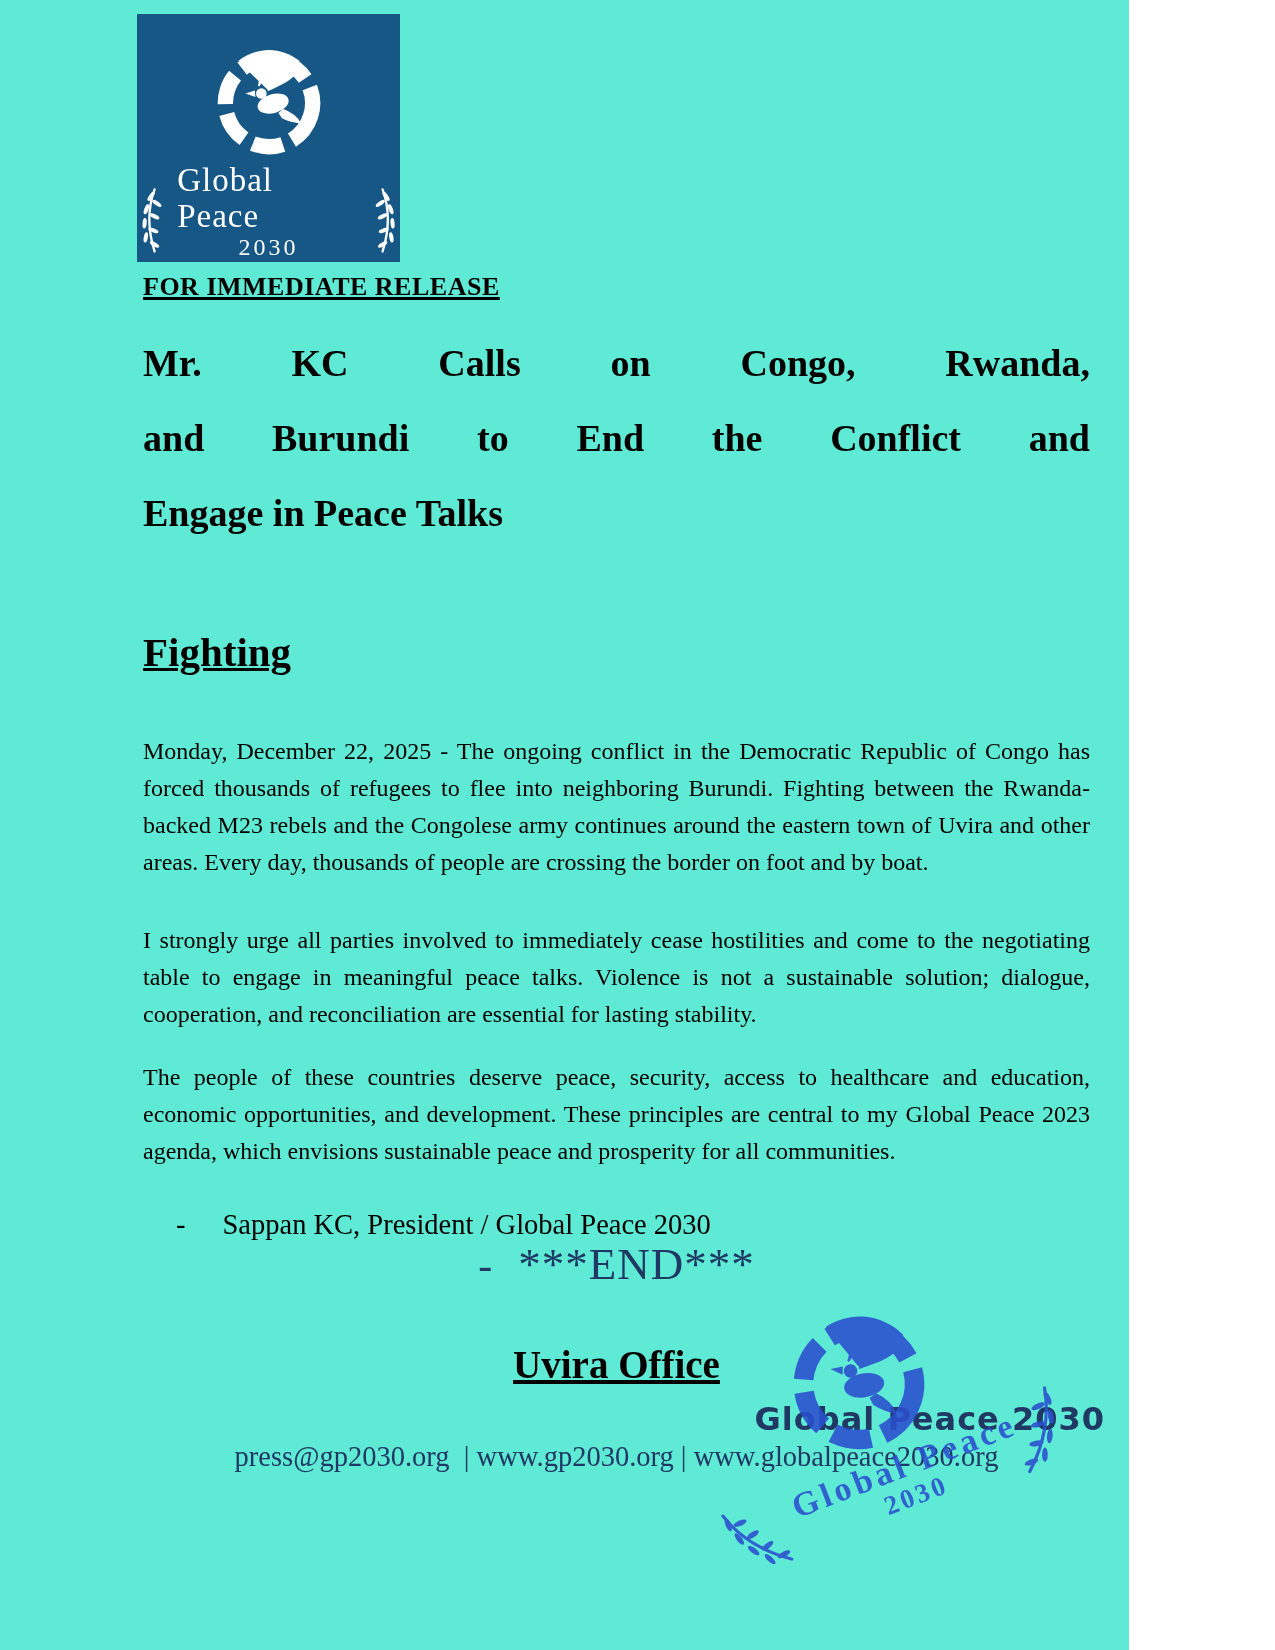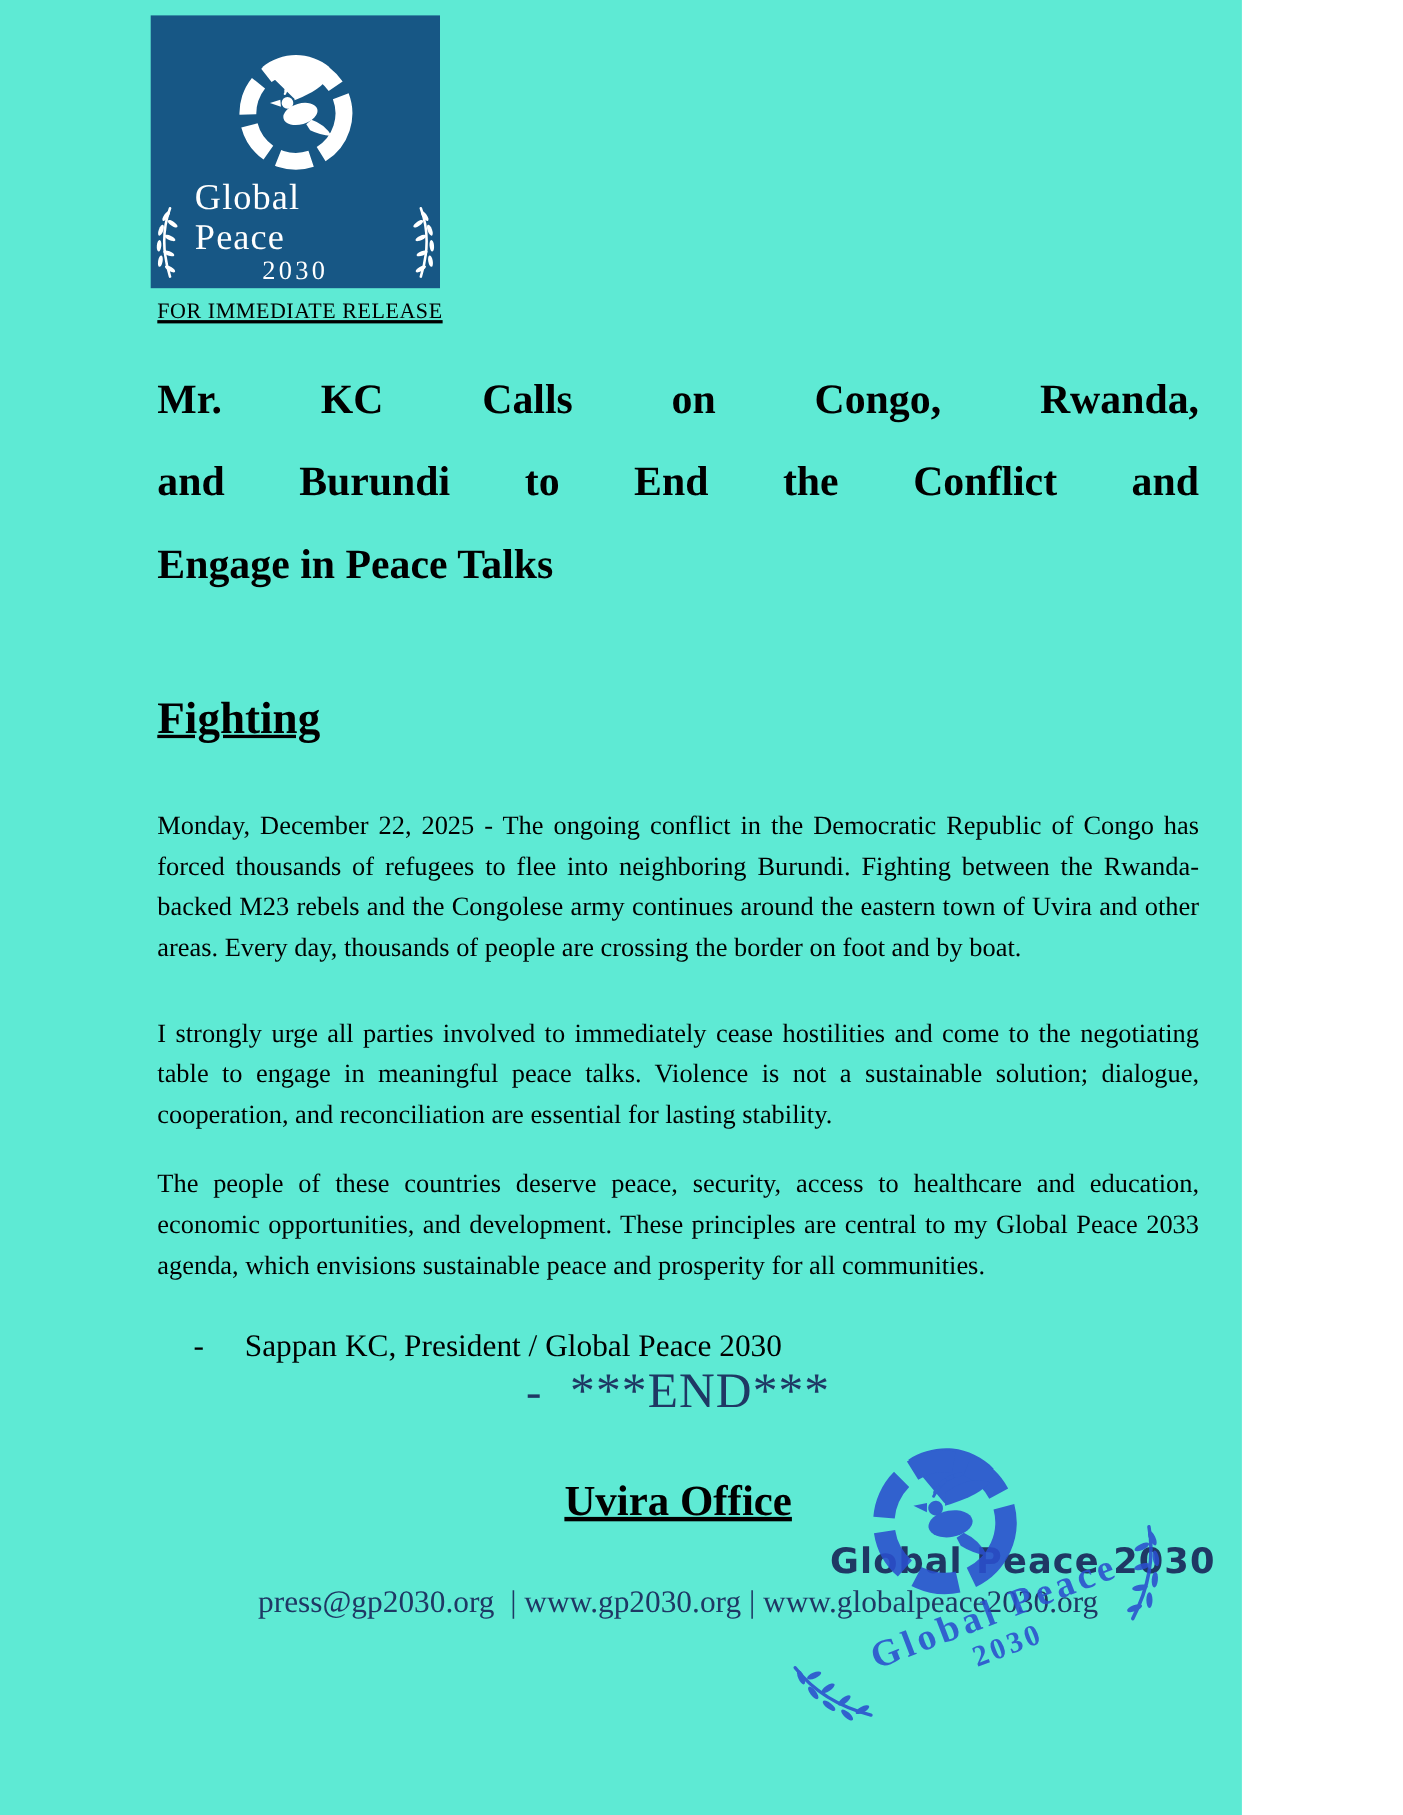--- a/index.html
+++ b/index.html
@@ -11,21 +11,21 @@
         color:#ffffff;display:flex;flex-direction:column;align-items:center;}
   .logo .emblem{width:132px;height:118px;margin-top:30px;}
   .logo-row{display:flex;align-items:flex-end;margin-top:0px;}
   .laurel{width:36px;height:78px;}
   .logo-laurel-right{transform:scaleX(-1);}
   .logo-text{display:flex;flex-direction:column;align-items:center;margin:0 5px;}
   .logo-name{font-size:33px;line-height:36px;letter-spacing:1px;}
   .logo-year{font-size:24px;line-height:26px;letter-spacing:3px;}
 
   
-  .release{position:absolute;left:143px;top:272px;font-weight:normal;font-size:20px;
+  .release{position:absolute;left:143px;top:272px;font-weight:bold;font-size:26px;
            text-decoration:underline;text-decoration-thickness:2.5px;letter-spacing:.5px;}
 
   
   .headline{position:absolute;left:143px;top:326px;width:947px;font-weight:bold;
             font-size:38px;line-height:75px;}
   .headline .just{text-align:justify;text-align-last:justify;}
 
   
   .section-heading{position:absolute;left:143px;top:628px;font-size:41px;font-weight:bold;
                    text-decoration:underline;text-decoration-thickness:3px;}
@@ -127,21 +127,21 @@
   <div class="headline">
     <div class="just">Mr. KC Calls on Congo, Rwanda,</div>
     <div class="just">and Burundi to End the Conflict and</div>
     <div>Engage in Peace Talks</div>
   </div>
 
   <div class="section-heading">Fighting</div>
 
   <div class="para p1">Monday, December 22, 2025 - The ongoing conflict in the Democratic Republic of Congo has forced thousands of refugees to flee into neighboring Burundi. Fighting between the Rwanda-backed M23 rebels and the Congolese army continues around the eastern town of Uvira and other areas. Every day, thousands of people are crossing the border on foot and by boat.</div>
   <div class="para p2">I strongly urge all parties involved to immediately cease hostilities and come to the negotiating table to engage in meaningful peace talks. Violence is not a sustainable solution; dialogue, cooperation, and reconciliation are essential for lasting stability.</div>
-  <div class="para p3">The people of these countries deserve peace, security, access to healthcare and education, economic opportunities, and development. These principles are central to my Global Peace 2033 agenda, which envisions sustainable peace and prosperity for all communities.</div>
+  <div class="para p3">The people of these countries deserve peace, security, access to healthcare and education, economic opportunities, and development. These principles are central to my Global Peace 2023 agenda, which envisions sustainable peace and prosperity for all communities.</div>
 
   <div class="attribution">
     <span class="attr-dash">-</span>
     <span class="attr-text">Sappan KC, President / Global Peace 2030</span>
   </div>
 
   <div class="endline">
     <span class="end-dash">-</span>
     <span class="end-text">***END***</span>
   </div>

